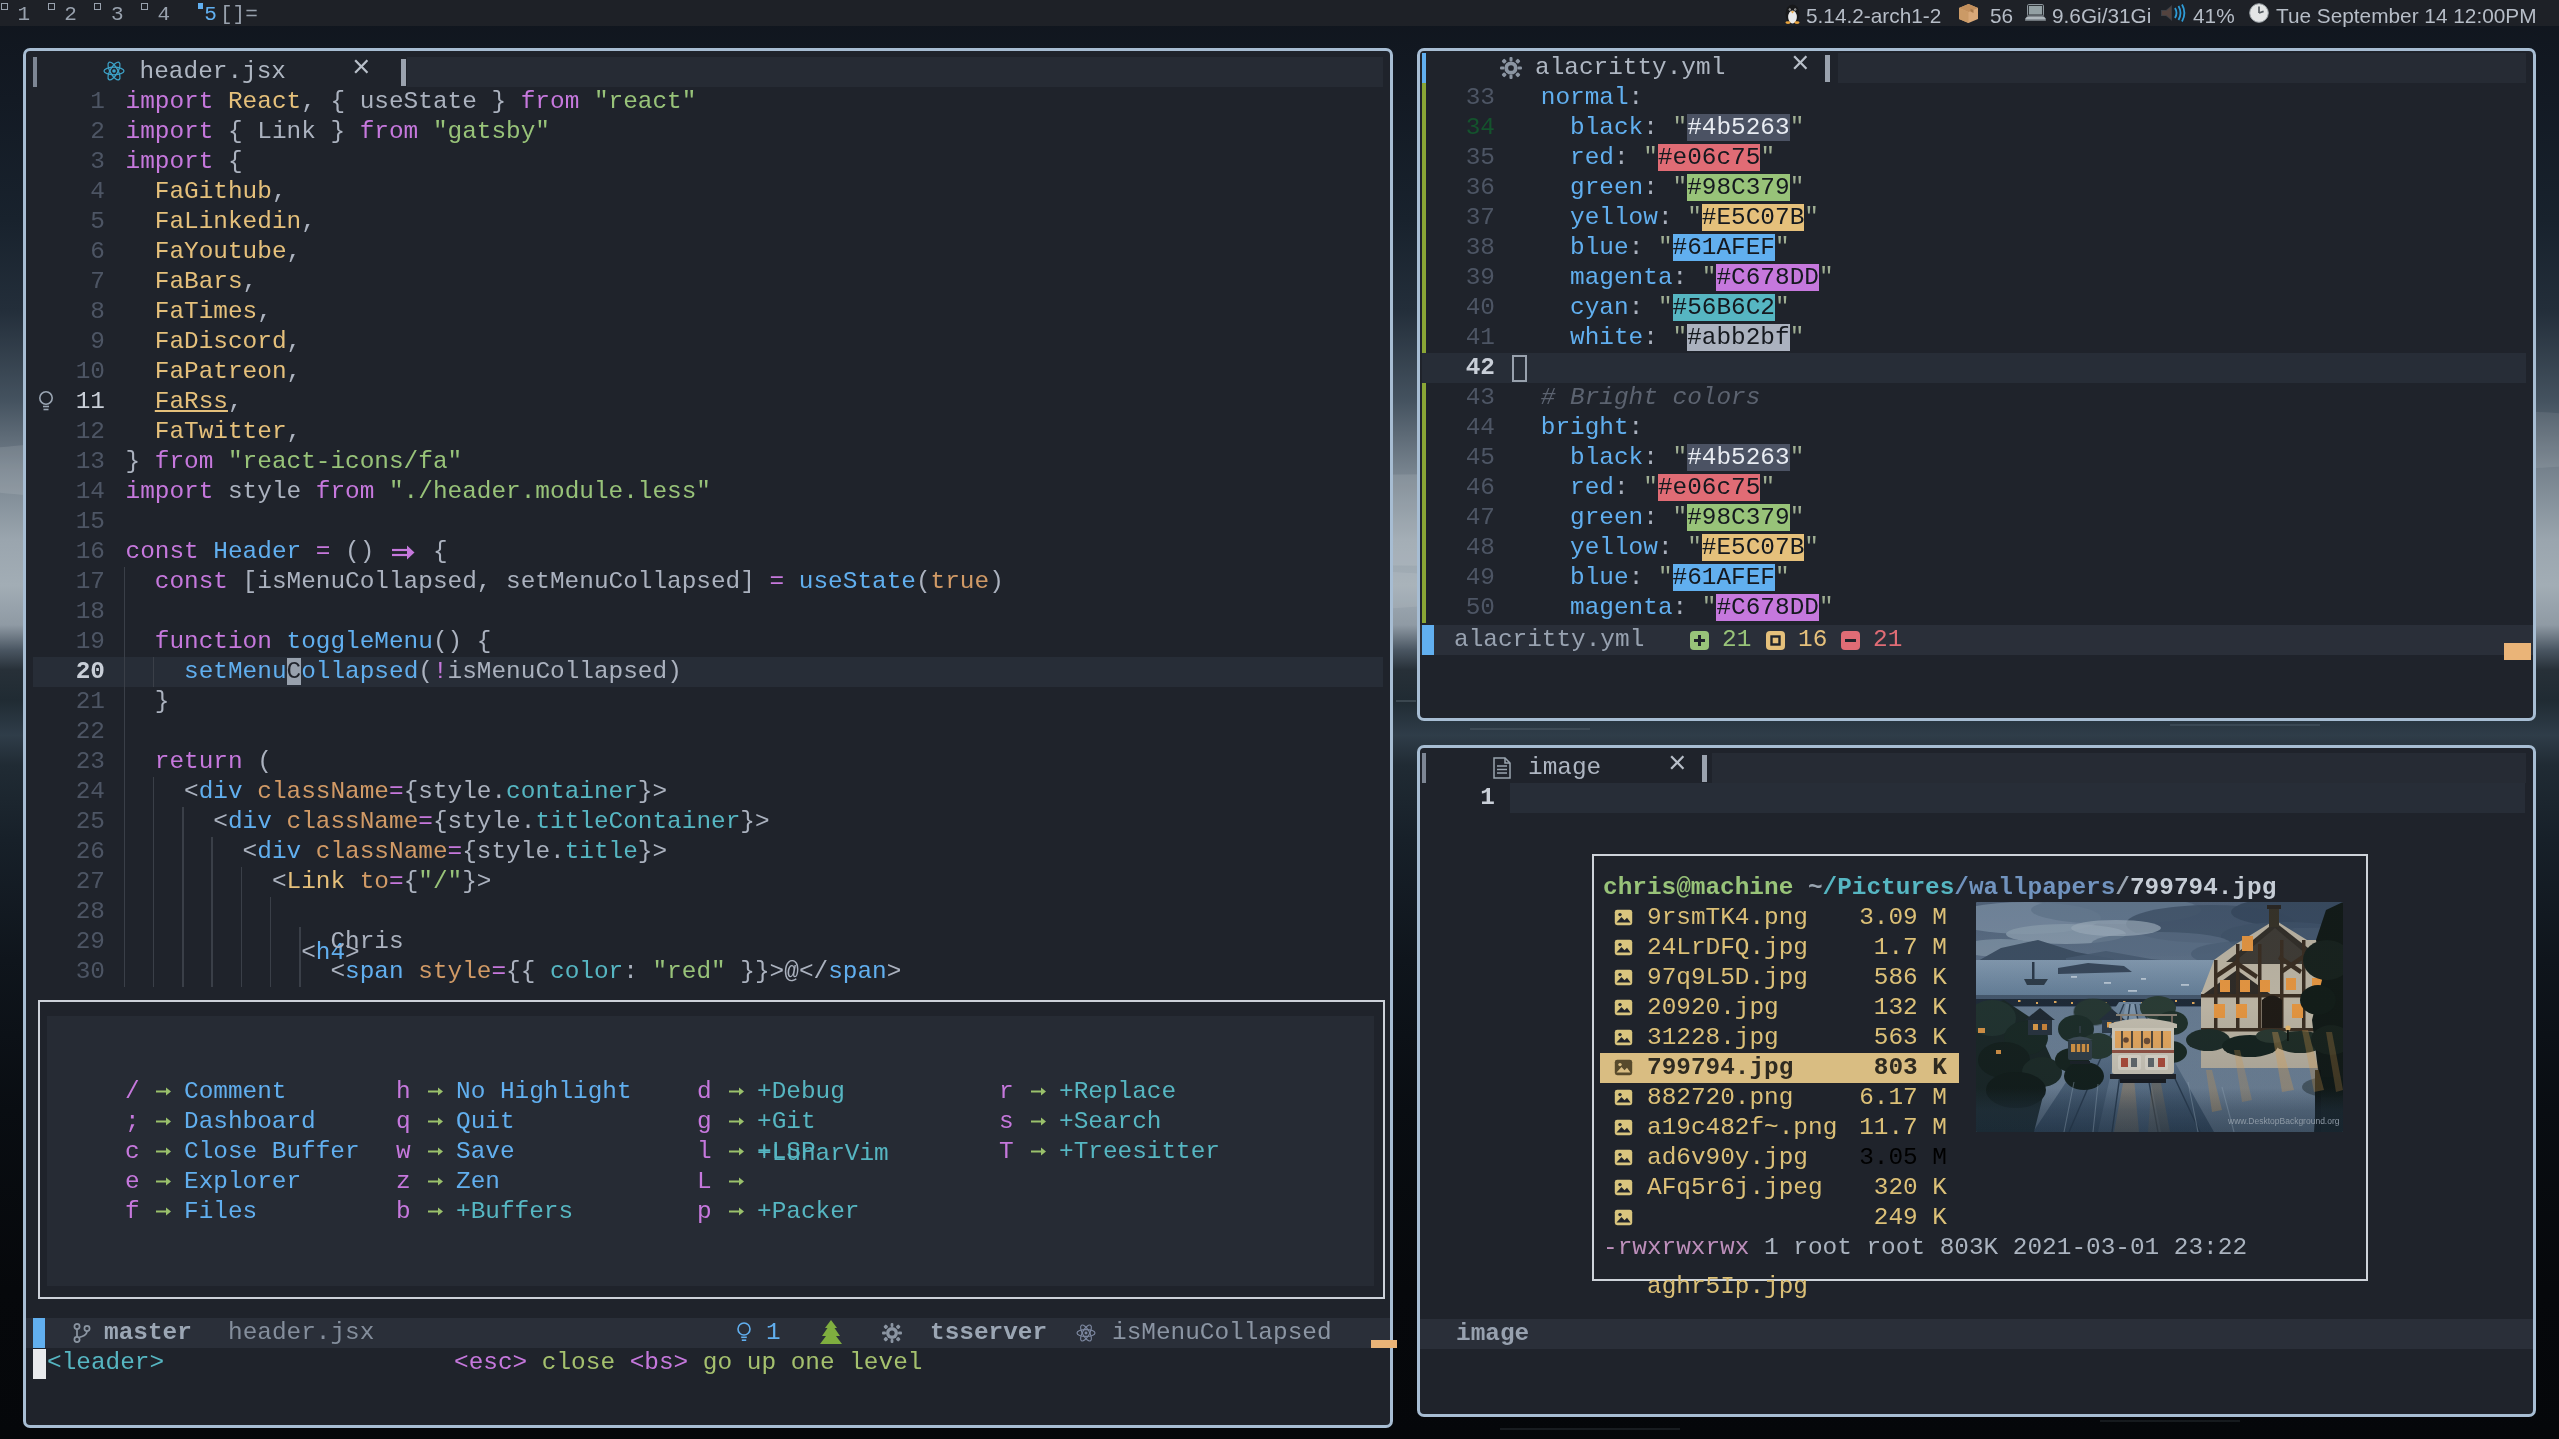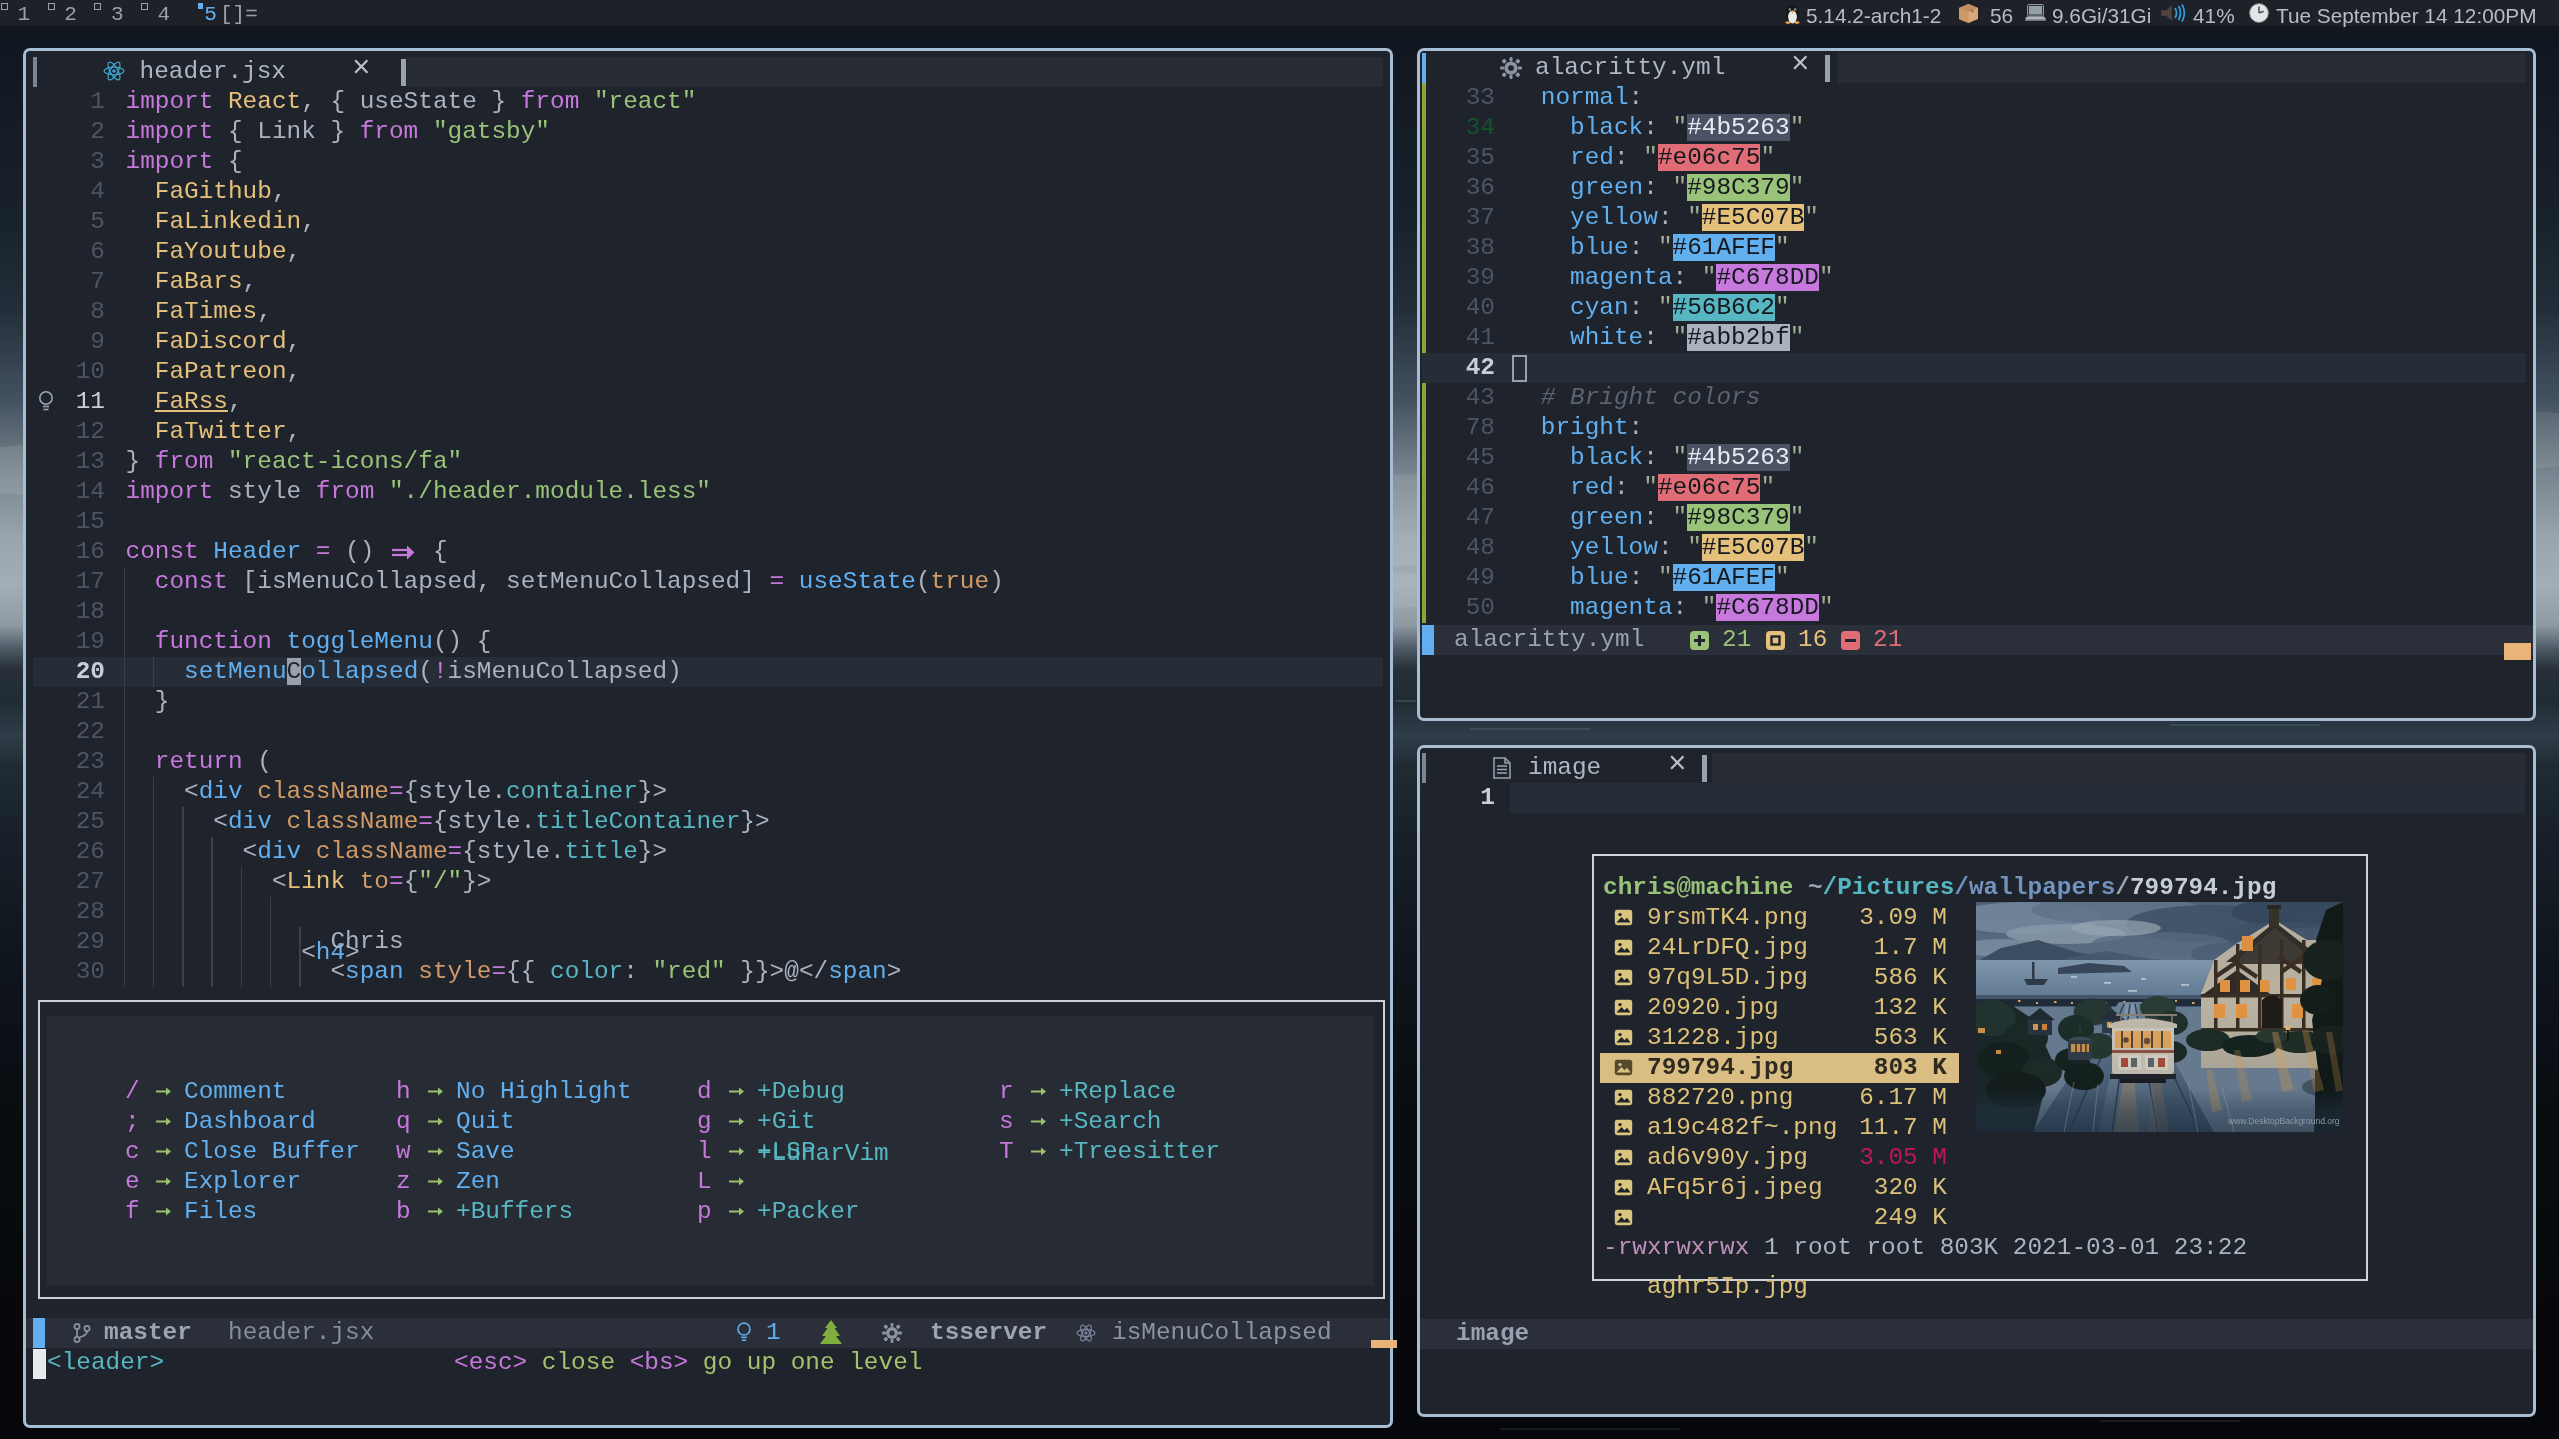--- a/index.html
+++ b/index.html
@@ -418,21 +418,21 @@
 <div class="t" style="left:1511.5px;top:263px;"><span style="color:#abb2bf;">    </span><span style="color:#61afef;">magenta</span><span style="color:#abb2bf;">: </span><span style="color:#9fae93;">"</span><span style="color:#15191f;background:#C678DD;">#C678DD</span><span style="color:#9fae93;">"</span></div>
 <div class="t" style="left:1095px;top:293px;width:400px;text-align:right;"><span style="color:#4d5564;">40</span></div>
 <div class="t" style="left:1511.5px;top:293px;"><span style="color:#abb2bf;">    </span><span style="color:#61afef;">cyan</span><span style="color:#abb2bf;">: </span><span style="color:#9fae93;">"</span><span style="color:#15191f;background:#56B6C2;">#56B6C2</span><span style="color:#9fae93;">"</span></div>
 <div class="t" style="left:1095px;top:323px;width:400px;text-align:right;"><span style="color:#4d5564;">41</span></div>
 <div class="t" style="left:1511.5px;top:323px;"><span style="color:#abb2bf;">    </span><span style="color:#61afef;">white</span><span style="color:#abb2bf;">: </span><span style="color:#9fae93;">"</span><span style="color:#15191f;background:#abb2bf;">#abb2bf</span><span style="color:#9fae93;">"</span></div>
 <div style="position:absolute;left:1421.5px;top:353px;width:1104px;height:30px;background:#272d37;"></div>
 <div class="t" style="left:1095px;top:353px;width:400px;text-align:right;"><span style="color:#c9cfd8;font-weight:700;">42</span></div>
 <div style="position:absolute;left:1511.5px;top:355px;width:11px;height:23px;border:2px solid #98a1ad;"></div>
 <div class="t" style="left:1095px;top:383px;width:400px;text-align:right;"><span style="color:#4d5564;">43</span></div>
 <div class="t" style="left:1511.5px;top:383px;"><span style="color:#abb2bf;">  </span><span style="color:#5c6370;font-style:italic;"># Bright colors</span></div>
-<div class="t" style="left:1095px;top:413px;width:400px;text-align:right;"><span style="color:#4d5564;">78</span></div>
+<div class="t" style="left:1095px;top:413px;width:400px;text-align:right;"><span style="color:#4d5564;">44</span></div>
 <div class="t" style="left:1511.5px;top:413px;"><span style="color:#abb2bf;">  </span><span style="color:#61afef;">bright</span><span style="color:#abb2bf;">:</span></div>
 <div class="t" style="left:1095px;top:443px;width:400px;text-align:right;"><span style="color:#4d5564;">45</span></div>
 <div class="t" style="left:1511.5px;top:443px;"><span style="color:#abb2bf;">    </span><span style="color:#61afef;">black</span><span style="color:#abb2bf;">: </span><span style="color:#9fae93;">"</span><span style="color:#e8ecf2;background:#4b5263;">#4b5263</span><span style="color:#9fae93;">"</span></div>
 <div class="t" style="left:1095px;top:473px;width:400px;text-align:right;"><span style="color:#4d5564;">46</span></div>
 <div class="t" style="left:1511.5px;top:473px;"><span style="color:#abb2bf;">    </span><span style="color:#61afef;">red</span><span style="color:#abb2bf;">: </span><span style="color:#9fae93;">"</span><span style="color:#15191f;background:#e06c75;">#e06c75</span><span style="color:#9fae93;">"</span></div>
 <div class="t" style="left:1095px;top:503px;width:400px;text-align:right;"><span style="color:#4d5564;">47</span></div>
 <div class="t" style="left:1511.5px;top:503px;"><span style="color:#abb2bf;">    </span><span style="color:#61afef;">green</span><span style="color:#abb2bf;">: </span><span style="color:#9fae93;">"</span><span style="color:#15191f;background:#98C379;">#98C379</span><span style="color:#9fae93;">"</span></div>
 <div class="t" style="left:1095px;top:533px;width:400px;text-align:right;"><span style="color:#4d5564;">48</span></div>
 <div class="t" style="left:1511.5px;top:533px;"><span style="color:#abb2bf;">    </span><span style="color:#61afef;">yellow</span><span style="color:#abb2bf;">: </span><span style="color:#9fae93;">"</span><span style="color:#15191f;background:#E5C07B;">#E5C07B</span><span style="color:#9fae93;">"</span></div>
 <div class="t" style="left:1095px;top:563px;width:400px;text-align:right;"><span style="color:#4d5564;">49</span></div>
@@ -532,21 +532,21 @@
 <path d="M2.5 13.5 L7.5 8 L10.5 11.2 L13 8.8 L16.5 13.5 Z" fill="#1f232b"></path>
 </svg>
 <div class="t" style="left:1647px;top:1113px;"><span style="color:#dcc077;">a19c482f~.png</span></div>
 <div class="t" style="left:1547px;top:1113px;width:400px;text-align:right;"><span style="color:#dcc077;">11.7 M</span></div>
 <svg style="left:1614px;top:1149px" width="19" height="17" viewBox="0 0 19 17">
 <rect x="0.8" y="0.8" width="17.4" height="15.4" rx="2.4" fill="#d9c57e"></rect>
 <circle cx="6" cy="5.6" r="1.7" fill="#1f232b"></circle>
 <path d="M2.5 13.5 L7.5 8 L10.5 11.2 L13 8.8 L16.5 13.5 Z" fill="#1f232b"></path>
 </svg>
 <div class="t" style="left:1647px;top:1143px;"><span style="color:#dcc077;">ad6v90y.jpg</span></div>
-<div class="t" style="left:1547px;top:1143px;width:400px;text-align:right;"><span style="color:#be185d;text-align:center;">3.05 M</span></div>
+<div class="t" style="left:1547px;top:1143px;width:400px;text-align:right;"><span style="color:#000000;text-align:center;">3.05 M</span></div>
 <svg style="left:1614px;top:1179px" width="19" height="17" viewBox="0 0 19 17">
 <rect x="0.8" y="0.8" width="17.4" height="15.4" rx="2.4" fill="#d9c57e"></rect>
 <circle cx="6" cy="5.6" r="1.7" fill="#1f232b"></circle>
 <path d="M2.5 13.5 L7.5 8 L10.5 11.2 L13 8.8 L16.5 13.5 Z" fill="#1f232b"></path>
 </svg>
 <div class="t" style="left:1647px;top:1173px;"><span style="color:#dcc077;">AFq5r6j.jpeg</span></div>
 <div class="t" style="left:1547px;top:1173px;width:400px;text-align:right;"><span style="color:#dcc077;">320 K</span></div>
 <svg style="left:1614px;top:1209px" width="19" height="17" viewBox="0 0 19 17">
 <rect x="0.8" y="0.8" width="17.4" height="15.4" rx="2.4" fill="#d9c57e"></rect>
 <circle cx="6" cy="5.6" r="1.7" fill="#1f232b"></circle>

